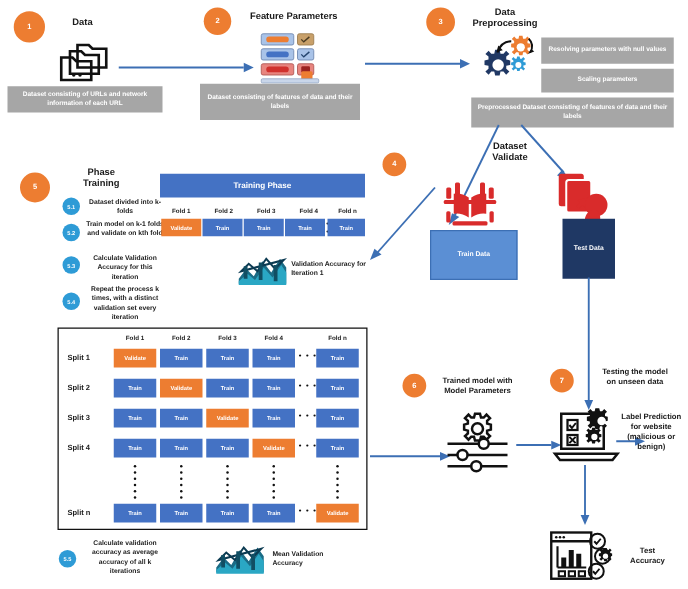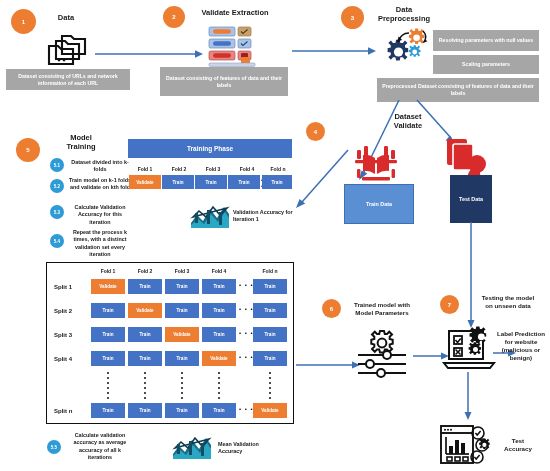--- a/index.html
+++ b/index.html
@@ -55,21 +55,21 @@
 
 <div class="abs" style="left:95px;top:48px;">
 <svg width="110" height="12" viewBox="0 0 110 12">
   <line x1="0" y1="6" x2="100" y2="6" stroke="#3C6FB4" stroke-width="1.6"></line>
   <polygon points="100,2.2 108,6 100,9.8" fill="#3C6FB4"></polygon>
 </svg>
 </div>
 
 <div class="abs step-circle" style="left:163px;top:6px;width:22px;height:22px;">2</div>
 
-<div class="abs hdr" style="left:190px;top:8px;width:90px;">Validate Extraction</div>
+<div class="abs hdr" style="left:190px;top:8px;width:90px;">Feature Parameters</div>
 
 <div class="abs" style="left:207px;top:26px;">
 <svg width="52" height="44" viewBox="0 0 52 44">
   <rect x="2" y="1" width="26" height="9" rx="1.5" fill="#A9C3E8" stroke="#6E87B0" stroke-width="0.7"></rect>
   <rect x="6" y="3.2" width="18" height="4.6" rx="2.3" fill="#ED7D31"></rect>
   <rect x="31" y="1" width="13" height="9" rx="1.5" fill="#C8A06A" stroke="#9B7B4E" stroke-width="0.7"></rect>
   <path d="M34 5.5 l2 2 l4.5 -4" stroke="#4a3b22" stroke-width="1.1" fill="none"></path>
 
   <rect x="2" y="13" width="26" height="9" rx="1.5" fill="#A9C3E8" stroke="#6E87B0" stroke-width="0.7"></rect>
   <rect x="6" y="15.2" width="18" height="4.6" rx="2.3" fill="#4472C4"></rect>
@@ -169,21 +169,21 @@
     <circle cx="31" cy="26" r="9"></circle>
     <path d="M27 30 q-6 4 -5 9 l12 0 q1 -6 -3 -9z"></path>
   </g>
 </svg>
 </div>
 
 <div class="abs databox" style="left:450px;top:175px;width:42px;height:48px;background:#1F3864;">Test Data</div>
 
 <div class="abs step-circle" style="left:16px;top:138px;width:24px;height:24px;">5</div>
 
-<div class="abs hdr" style="left:50px;top:133px;width:62px;white-space:pre-line;">Model
+<div class="abs hdr" style="left:50px;top:133px;width:62px;white-space:pre-line;">Phase
 Training</div>
 
 <div class="abs sub-circle" style="left:50px;top:158px;width:14px;height:14px;">5.1</div>
 <div class="abs substep-txt" style="left:69px;top:159px;width:62px;">Dataset divided into k-folds</div>
 
 <div class="abs sub-circle" style="left:50px;top:179px;width:14px;height:14px;">5.2</div>
 <div class="abs substep-txt" style="left:69px;top:177px;width:62px;">Train model on k-1 folds and validate on kth fold</div>
 
 <div class="abs sub-circle" style="left:50px;top:205px;width:14px;height:14px;">5.3</div>
 <div class="abs substep-txt" style="left:69px;top:204px;width:62px;">Calculate Validation Accuracy for this iteration</div>

